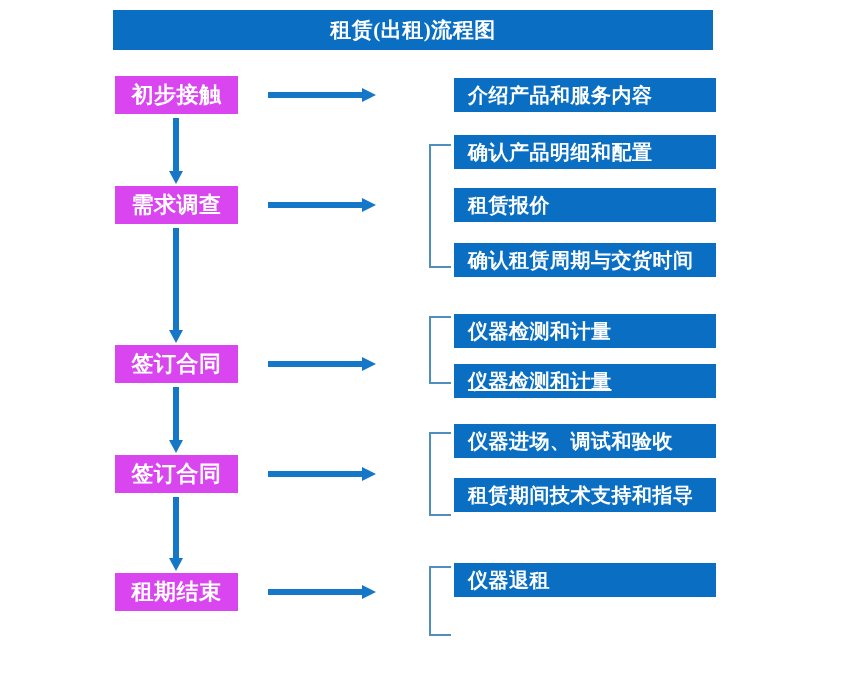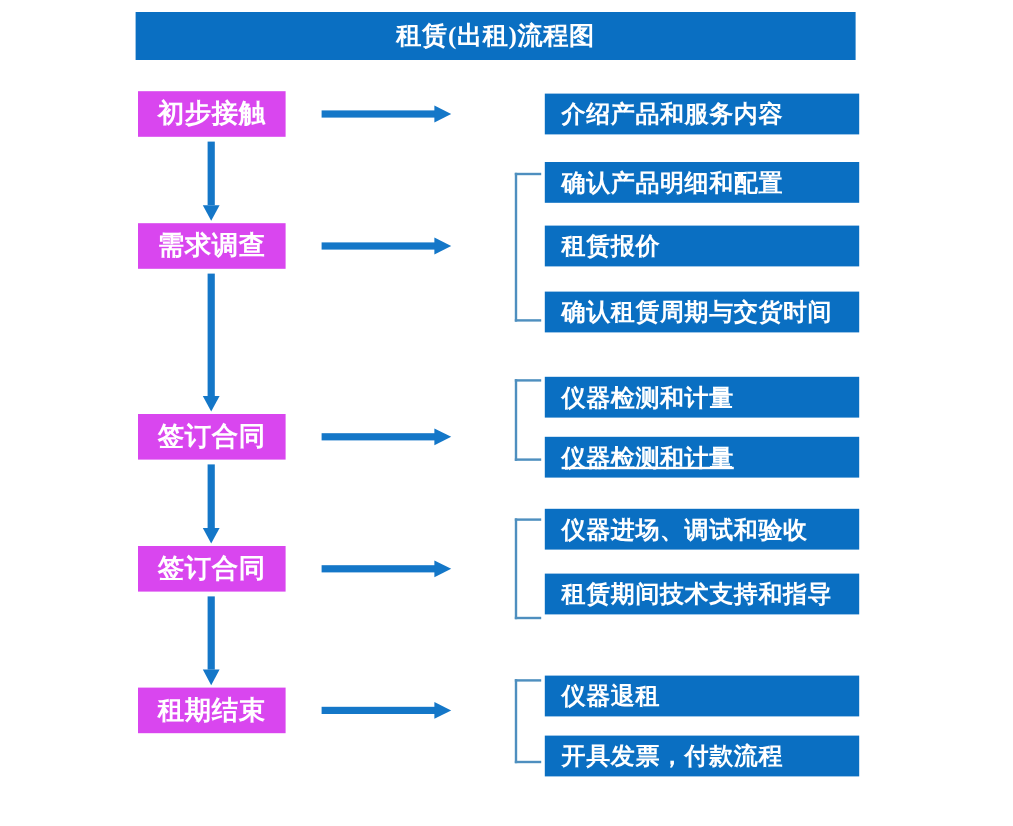--- a/index.html
+++ b/index.html
@@ -212,15 +212,14 @@
   <div class="detail-box" style="top:314px;">仪器检测和计量</div>
 
   <div class="detail-box" style="top:364px;text-decoration:underline;">仪器检测和计量</div>
 
   <div class="detail-box" style="top:424px;">仪器进场、调试和验收</div>
 
   <div class="detail-box" style="top:478px;">租赁期间技术支持和指导</div>
 
   <div class="detail-box" style="top:563px;">仪器退租</div>
 
-  <div class="detail-box" style="top:613px;">开具发票，付款流程</div>
 
 </div>
 
 </body></html>

